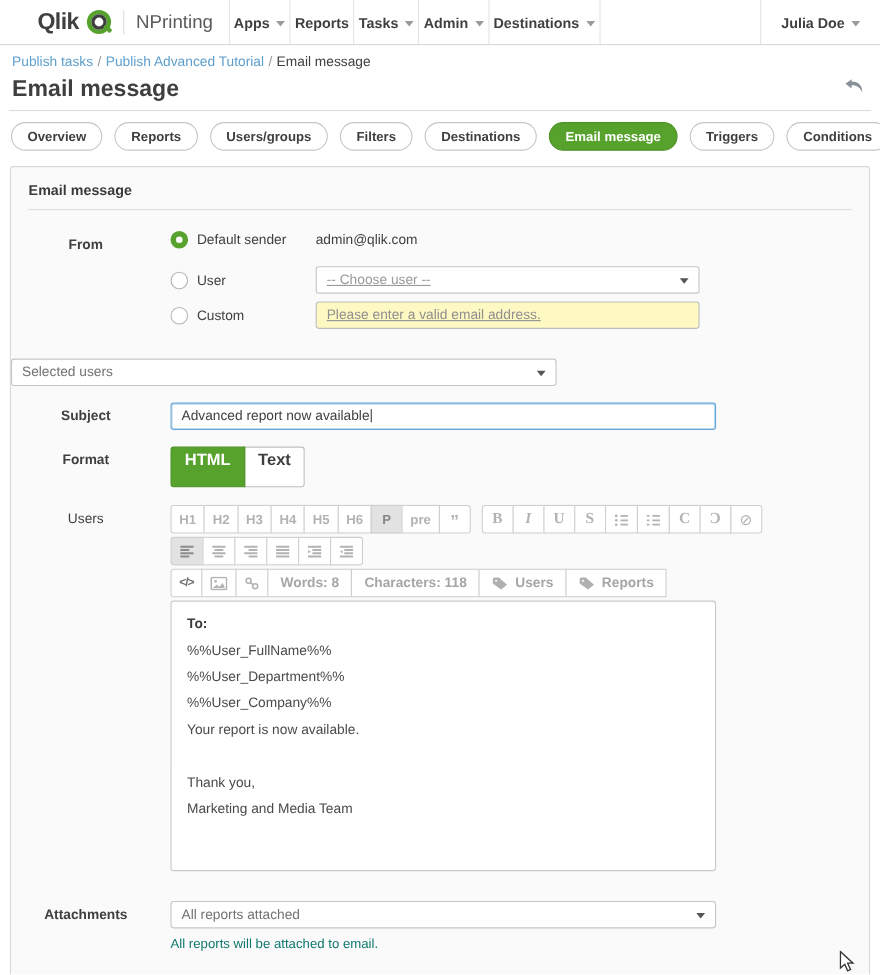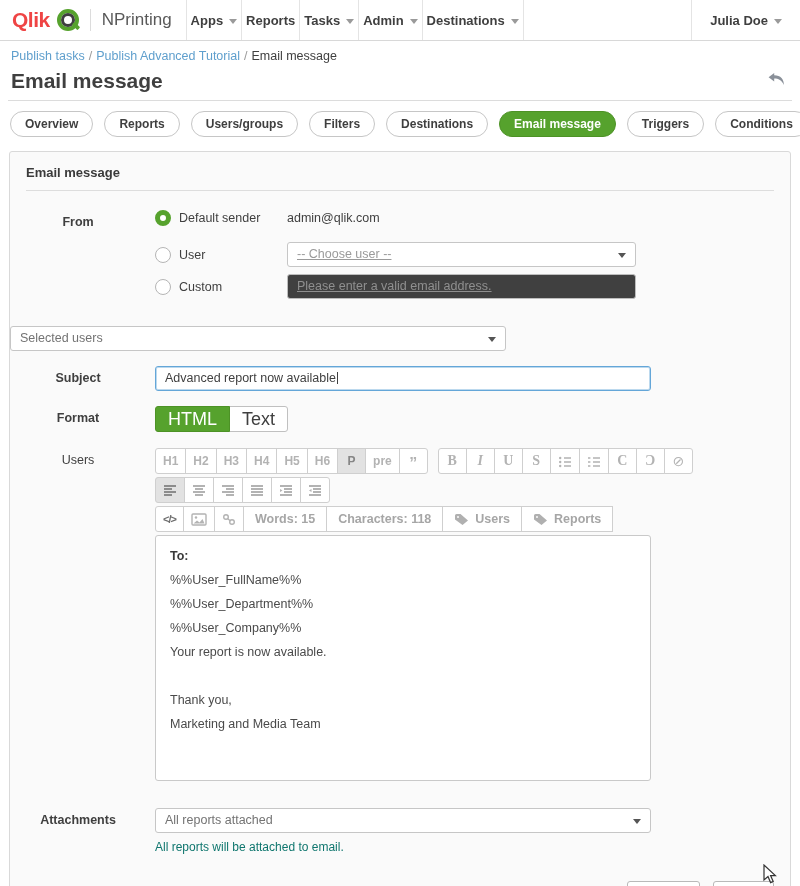--- a/index.html
+++ b/index.html
@@ -3,21 +3,21 @@
 <meta charset="utf-8">
 <style>
   * { box-sizing: border-box; }
   html,body { margin:0; padding:0; background:#fff; }
   body { font-family:"Liberation Sans", sans-serif; color:#404040; }
   .page { position:relative; width:800px; height:886px; background:#fff; overflow:hidden; }
 
   
   .topnav { display:flex; align-items:stretch; height:41px; border-bottom:1px solid #d8d8d8; background:#fff; }
   .brand { display:flex; align-items:center; padding:0 14px 0 12px; gap:7px; }
-  .brand-qlik { font-size:21px; font-weight:bold; color:#ef4444; letter-spacing:-0.5px; }
+  .brand-qlik { font-size:21px; font-weight:bold; color:#404040; letter-spacing:-0.5px;margin-left:22px; }
   .qmark { position:relative; width:22px; height:22px; border:4px solid #56a22d; border-radius:50%; }
   .qmark::before { content:""; position:absolute; inset:0; border:3px solid #3f3f3f; border-radius:50%; }
   .qmark::after { content:""; position:absolute; width:8px; height:4px; background:#56a22d; right:-5px; bottom:-1px; transform:rotate(45deg); border-radius:1px; }
   .brand-sep { width:1px; height:22px; background:#dcdcdc; margin:0 4px; }
   .brand-product { font-size:17px; color:#595959; }
   .nav-items { display:flex; align-items:stretch; }
   .nav-item { display:flex; align-items:center; gap:6px; padding:0 4px; font-size:13px; font-weight:bold; color:#3f3f3f; border-left:1px solid #e4e4e4; cursor:pointer; }
   .nav-item:last-child { border-right:1px solid #e4e4e4; }
   .caret-down { width:0; height:0; border-left:4px solid transparent; border-right:4px solid transparent; border-top:5px solid #9a9a9a; margin-top:2px; }
   .nav-spacer { flex:1; }
@@ -58,27 +58,27 @@
   .radio-label { font-size:12.5px; color:#3f3f3f; }
   .static-email { font-size:12.5px; color:#3f3f3f; }
 
   
   .selectbox { position:relative; height:25px; background:#fff; border:1px solid #c6c6c6; border-radius:3px; font-size:12.5px; line-height:23px; padding:0 24px 0 9px; color:#737373; cursor:pointer; overflow:hidden; white-space:nowrap; }
   .selectbox .sel-caret { position:absolute; right:9px; top:10px; width:0; height:0; border-left:4px solid transparent; border-right:4px solid transparent; border-top:5px solid #555; }
   .selectbox.placeholder { color:#9a9a9a; }
   .sub { width:349px;text-decoration:underline; }
 
   .textinput { height:25px; background:#fff; border:1px solid #c6c6c6; border-radius:3px; font-size:12.5px; line-height:23px; padding:0 9px; color:#3f3f3f; }
-  .textinput.disabled { background:#404040; border-color:#bdbdbd; color:#8f8f8f; }
+  .textinput.disabled { background:#fef9c3; border-color:#bdbdbd; color:#8f8f8f; }
   .textinput.focused { border:1px solid #64a6d8; box-shadow:0 0 0 1px #bcd9ee inset; }
   .text-caret { display:inline-block; width:1px; height:12px; background:#404040; vertical-align:-2px; margin-left:1px; }
 
   
   .toggle-group { display:inline-flex; }
-  .toggle-btn { height:26px; padding:0 12px; font-size:18px; font-weight:normal; background:#fff; border:1px solid #c0c0c0; color:#3f3f3f; line-height:24px; cursor:pointer; margin-left:-1px; }
+  .toggle-btn { height:37px; padding:0 12px; font-size:15px; font-weight:bold; background:#fff; border:1px solid #c0c0c0; color:#3f3f3f; line-height:24px; cursor:pointer; margin-left:-1px; }
   .toggle-btn:first-child { border-radius:3px 0 0 3px; margin-left:0; }
   .toggle-btn:last-child { border-radius:0 3px 3px 0; }
   .toggle-btn.active { background:#56a22d; border-color:#4d9226; color:#fff; position:relative; }
 
   
   .tb-row { display:flex; gap:10px; margin-bottom:3px; }
   .btn-group { display:inline-flex; }
   .tbtn { display:inline-flex; align-items:center; justify-content:center; min-width:29px; height:26px; padding:0 7px; background:#fff; border:1px solid #cfcfcf; margin-left:-1px; color:#b3b3b3; font-size:12px; font-weight:bold; cursor:pointer; }
   .btn-group .tbtn:first-child { border-radius:3px 0 0 3px; margin-left:0; }
   .btn-group .tbtn:last-child { border-radius:0 3px 3px 0; }
@@ -333,21 +333,21 @@
                     <path d="M2.5 10.5l3.5-3 2.5 2 3-3.5 2 4.5z" fill="#b3b3b3"></path>
                   </svg>
               </div>
               <div class="tbtn">
                 <svg width="14" height="13" viewBox="0 0 14 13">
                     <circle cx="4" cy="4" r="2.3" fill="none" stroke="#b3b3b3" stroke-width="1.4"></circle>
                     <circle cx="10" cy="9" r="2.3" fill="none" stroke="#b3b3b3" stroke-width="1.4"></circle>
                     <path d="M5.5 5.5l3 2.5" stroke="#b3b3b3" stroke-width="1.4"></path>
                   </svg>
               </div>
-              <div class="tb-cell">Words: 15</div>
+              <div class="tb-cell">Words: 8</div>
               <div class="tb-cell">Characters: 118</div>
               <div class="tb-cell">
                 <svg width="15" height="13" viewBox="0 0 15 13">
                     <path d="M1 2.5A1.5 1.5 0 0 1 2.5 1h4L14 7.5 8.5 12 1 6.5z" fill="#b0b0b0"></path>
                     <circle cx="4" cy="4" r="1" fill="#fafafa"></circle>
                   </svg>
                 <span>Users</span>
               </div>
               <div class="tb-cell">
                 <svg width="15" height="13" viewBox="0 0 15 13">

